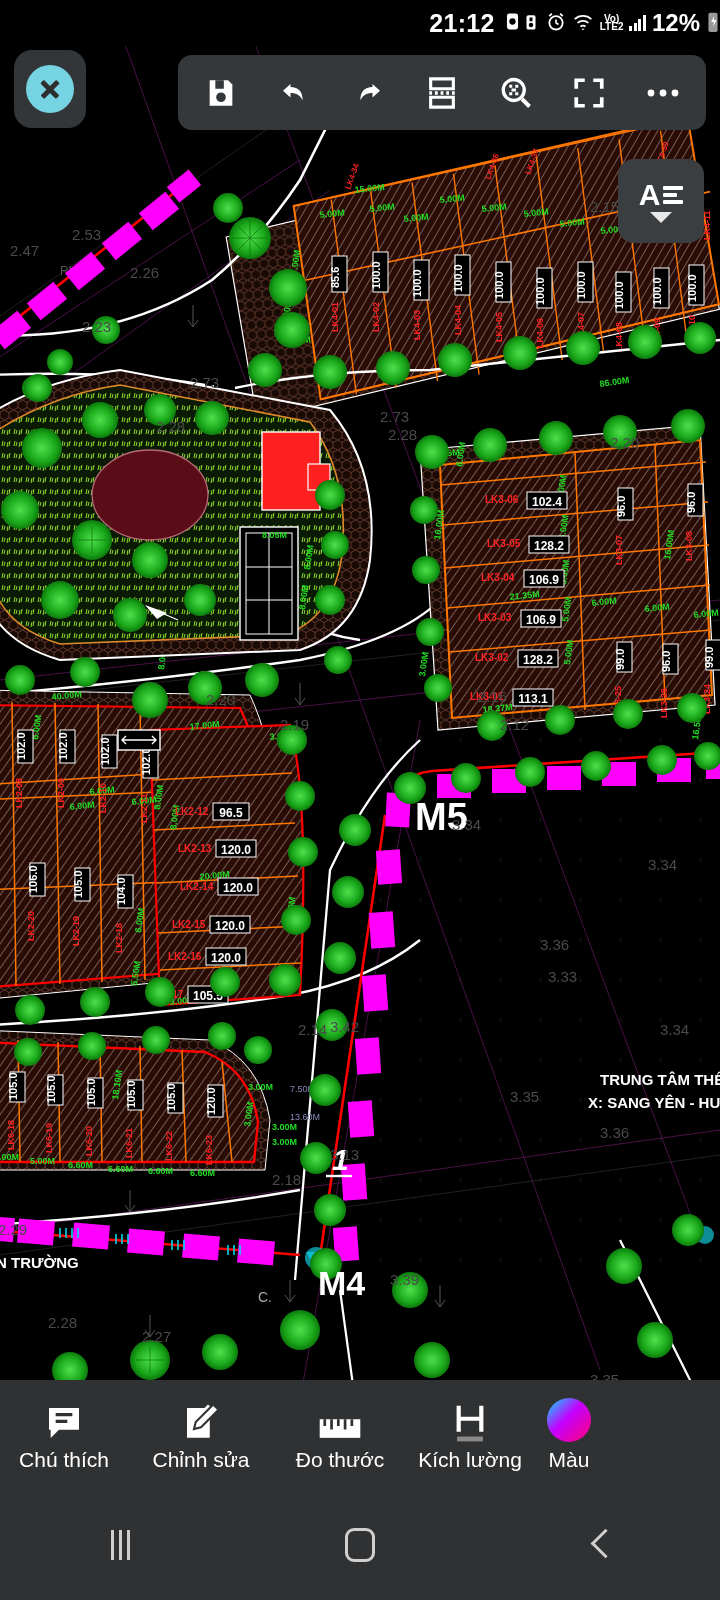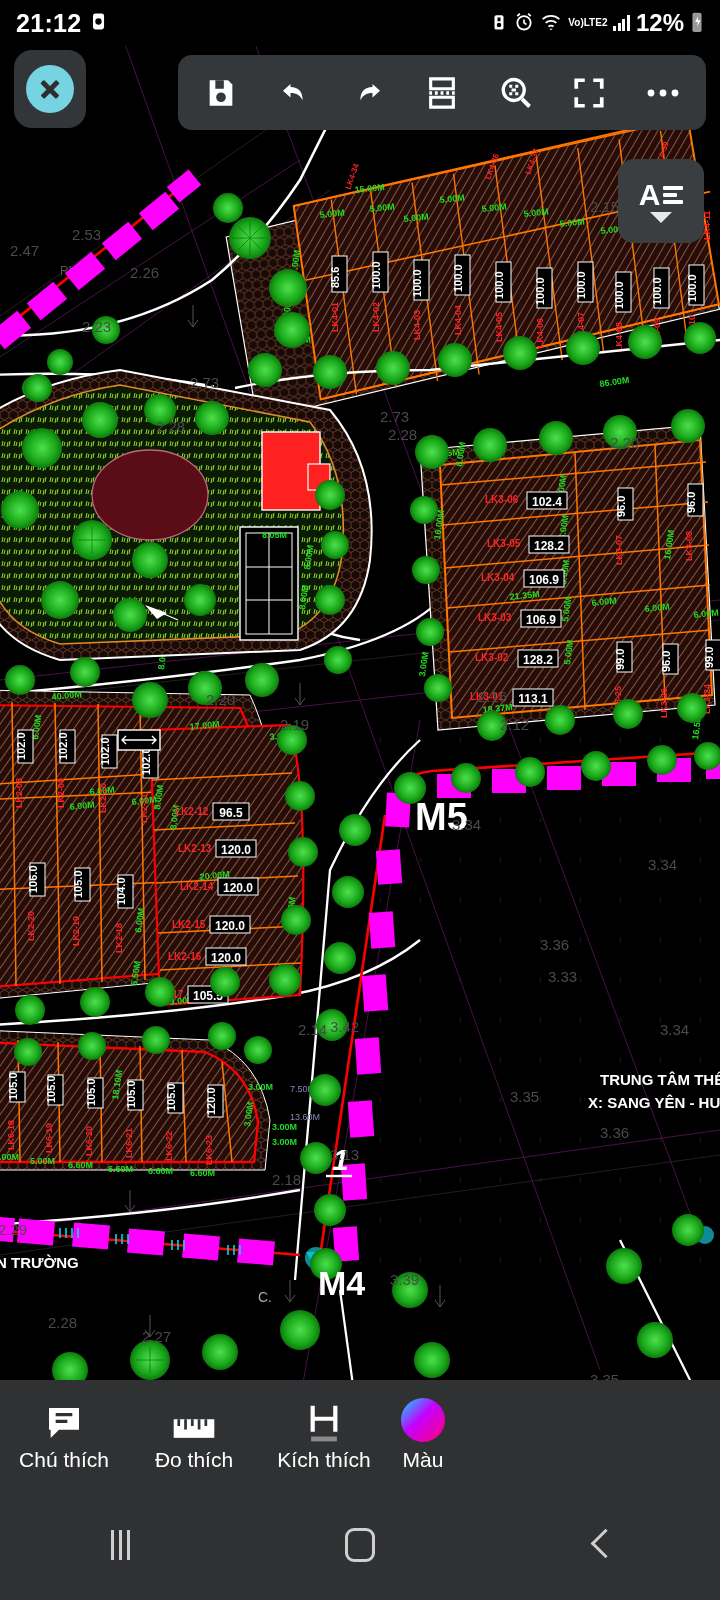--- a/index.html
+++ b/index.html
@@ -4,28 +4,28 @@
 <style>
   * { margin:0; padding:0; box-sizing:border-box; }
   html,body { width:720px; height:1600px; background:#000; overflow:hidden;
               font-family:"Liberation Sans", sans-serif; }
 
   #app { position:relative; width:720px; height:1600px; background:#000; overflow:hidden; }
 
   
   #statusbar { position:absolute; left:0; top:0; width:720px; height:46px;
                background:#000; color:#fff; z-index:60;
-               display:flex; align-items:center; justify-content:space-between;
-               padding:0 16px; }
+               display:flex; align-items:center; justify-content:flex-end;
+               padding:0 0; }
   .sb-left { display:flex; align-items:center; gap:8px; }
   .sb-clock { font-size:25px; font-weight:600; letter-spacing:.3px; }
   .sb-right { display:flex; align-items:center; gap:6px; font-size:14px; }
   .sb-batt-pct { font-size:24px; font-weight:600; }
   .ic { display:inline-block; }
-  .volte { display:flex; flex-direction:row; align-items:center; line-height:.85; font-size:10px; font-weight:700;}
+  .volte { display:flex; flex-direction:column; align-items:center; line-height:.85; font-size:10px; font-weight:700;}
   .sigbars { display:flex; align-items:flex-end; gap:1.5px; height:16px; }
   .sigbars i { width:3px; background:#fff; display:block; }
   .sigbars i:nth-child(1){height:5px}.sigbars i:nth-child(2){height:8px}
   .sigbars i:nth-child(3){height:12px}.sigbars i:nth-child(4){height:16px}
 
   
   #canvas { position:absolute; left:0; top:40px; width:720px; height:1360px;
             background:#000; overflow:hidden; }
   #canvas svg { position:absolute; left:0; top:0; }
 
@@ -879,37 +879,47 @@
   <div id="bottombar">
     <div class="bb-item" style="width:128px">
       <div class="bb-ico">
         <svg width="42" height="40" viewBox="0 0 24 24">
             <path d="M3 3h18v13H9l-5 5V16H3z" fill="#fff"></path>
             <path d="M7 7h10M7 11h7" stroke="#2f3133" stroke-width="2"></path>
           </svg>
       </div>
       <span class="bb-label">Chú thích</span>
     </div>
+    <div class="bb-item" style="width:146px">
+      <div class="bb-ico">
+        <svg width="42" height="42" viewBox="0 0 24 24">
+            <path d="M4 4h10l-6 6 8-8 4 4-10 10H4z" fill="#fff"></path>
+            <rect x="4" y="4" width="13" height="17" fill="#fff"></rect>
+            <path d="M19 2l3 3-10 10-4 1 1-4z" fill="#fff" stroke="#2f3133" stroke-width="1.2"></path>
+          </svg>
+      </div>
+      <span class="bb-label">Chỉnh sửa</span>
+    </div>
     <div class="bb-item" style="width:132px">
       <div class="bb-ico">
         <svg width="44" height="34" viewBox="0 0 26 18">
             <rect x="1" y="5" width="24" height="11" fill="#fff"></rect>
             <path d="M4 5v4M8 5v6M12 5v4M16 5v6M20 5v4" stroke="#2f3133" stroke-width="1.6"></path>
           </svg>
       </div>
-      <span class="bb-label">Đo thích</span>
+      <span class="bb-label">Đo thước</span>
     </div>
     <div class="bb-item" style="width:128px">
       <div class="bb-ico">
         <svg width="42" height="42" viewBox="0 0 24 26">
             <path d="M5 3v16M19 3v16M5 11h14" stroke="#fff" stroke-width="2.6"></path>
             <rect x="4" y="22" width="16" height="3" fill="#8a8a8a"></rect>
           </svg>
       </div>
-      <span class="bb-label">Kích thích</span>
+      <span class="bb-label">Kích lường</span>
     </div>
     <div class="bb-item" style="width:70px">
       <div class="bb-ico">
         <svg width="46" height="46" viewBox="0 0 46 46">
           <defs>
               <linearGradient id="cw" x1="0" y1="0" x2="1" y2="1">
             <stop offset="0%" stop-color="#00e5ff"></stop>
                 <stop offset="45%" stop-color="#c400ff"></stop>
             <stop offset="100%" stop-color="#ff0077"></stop>
               </linearGradient>

